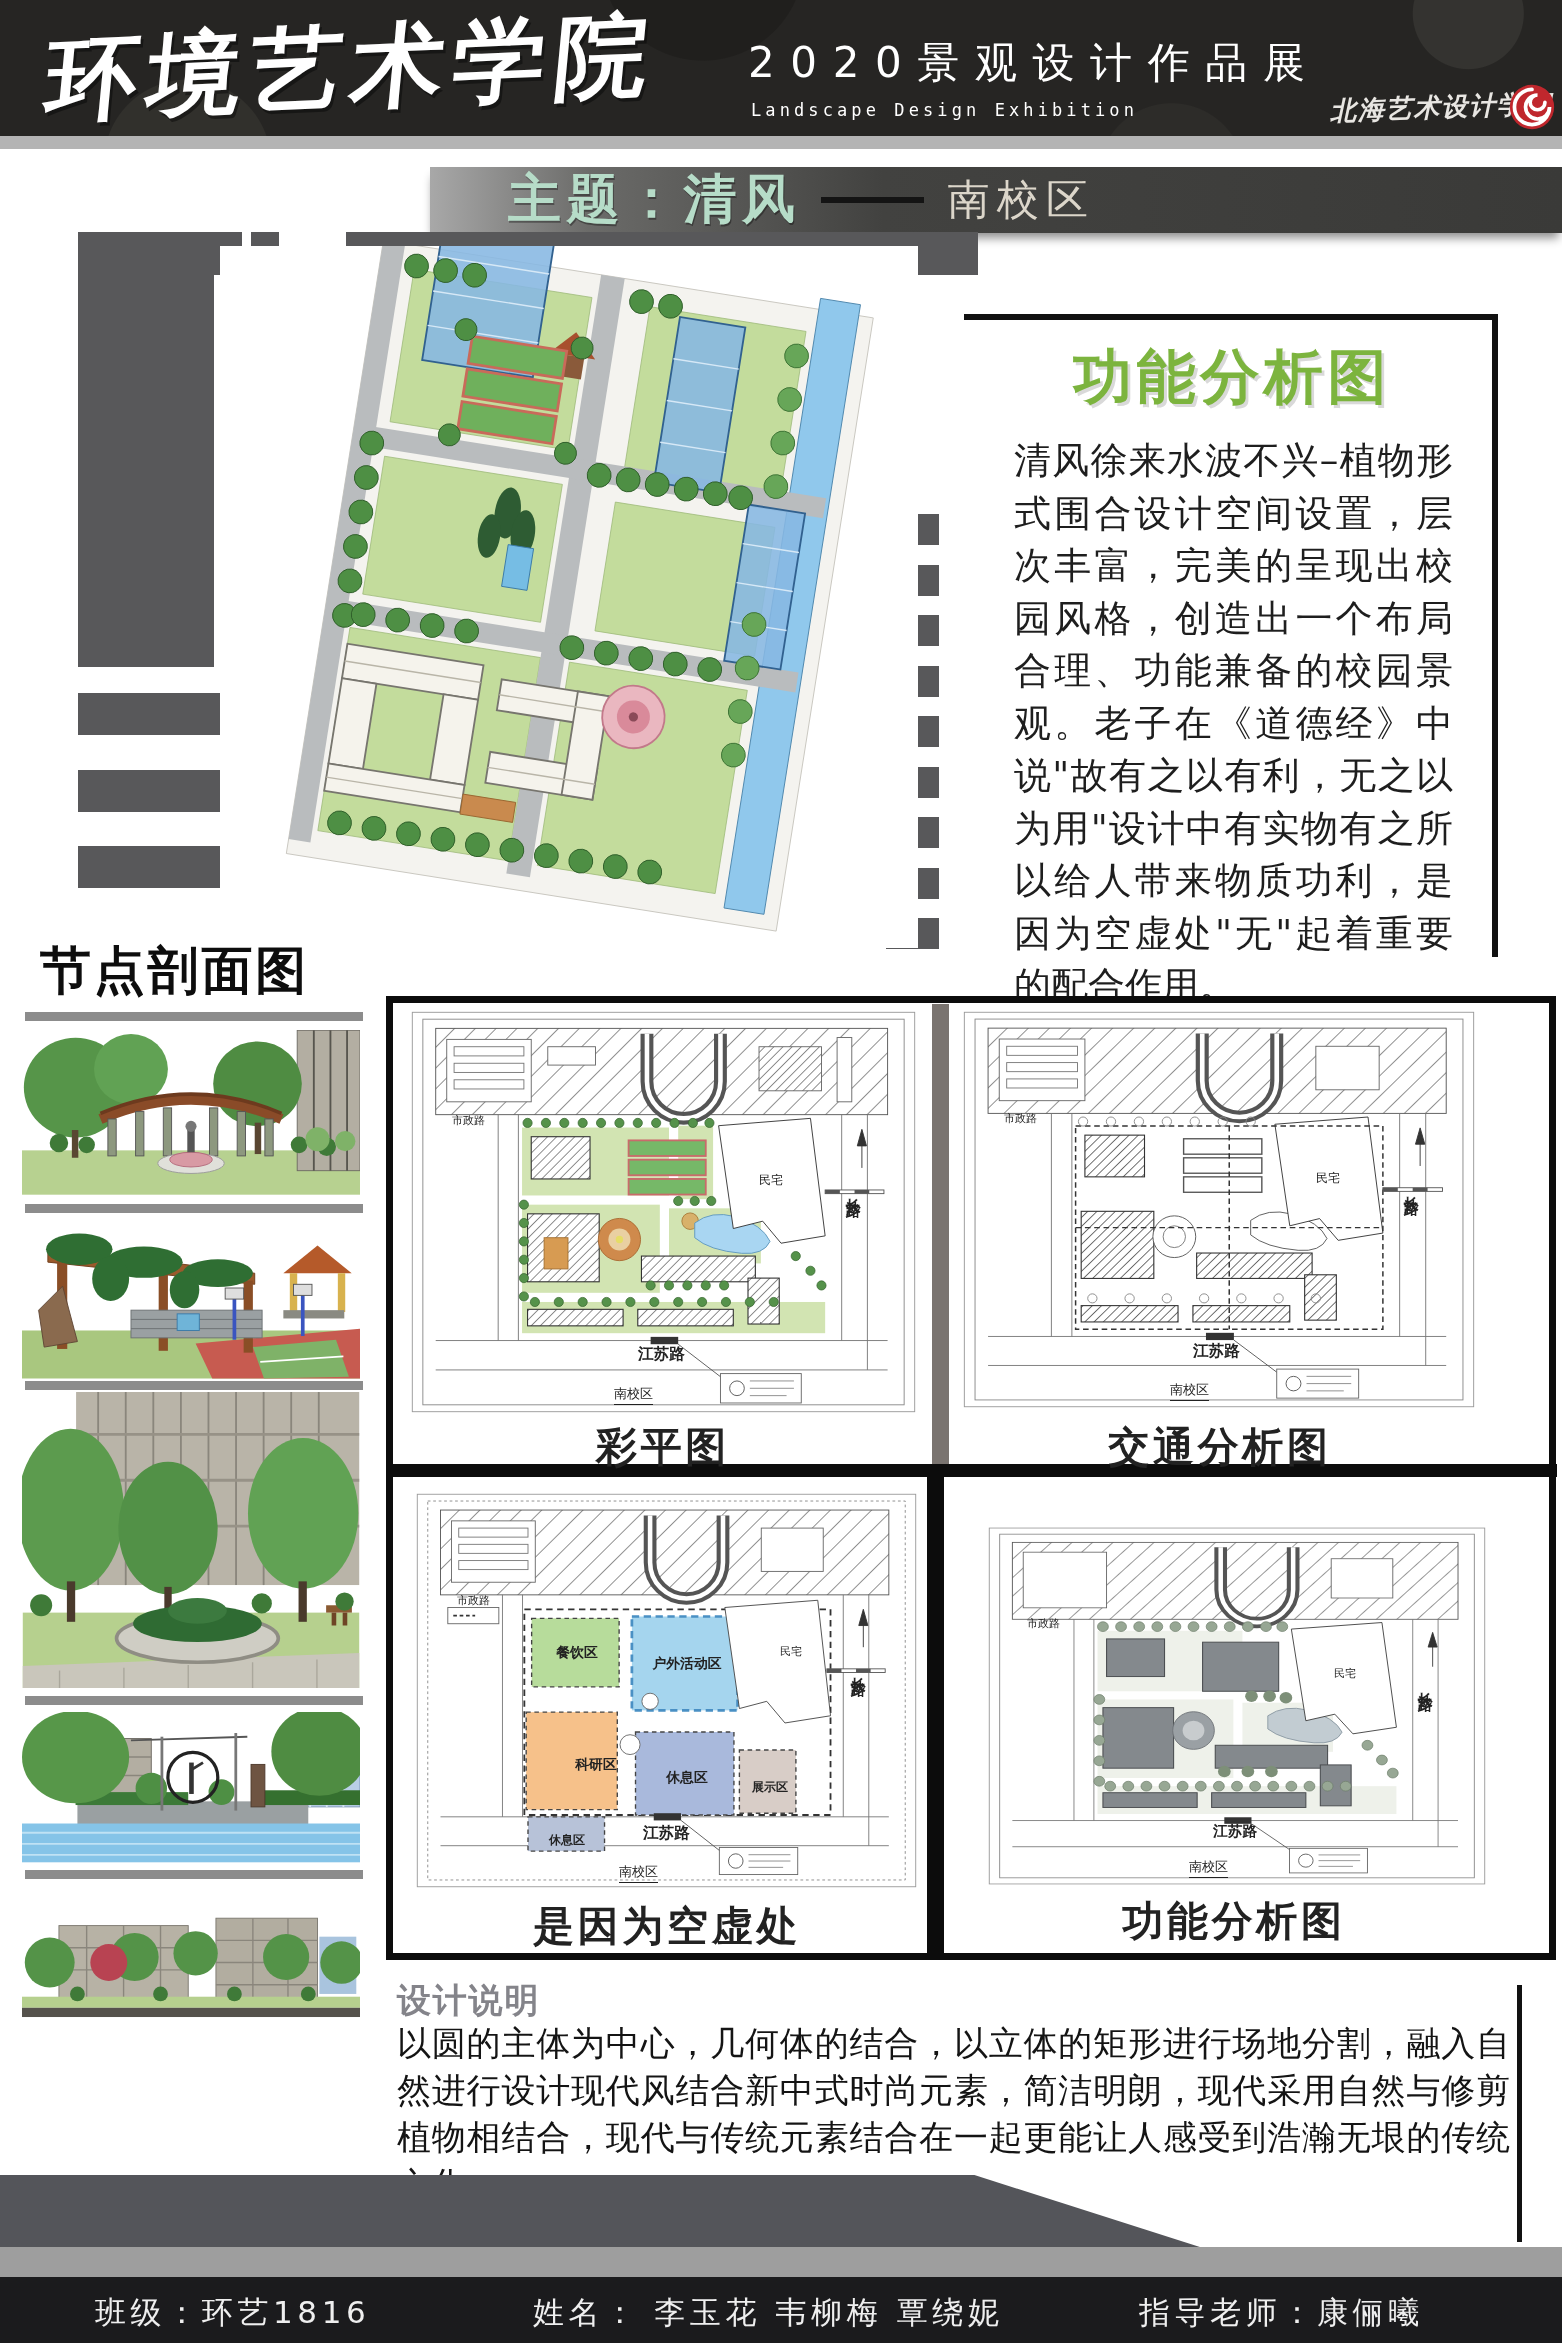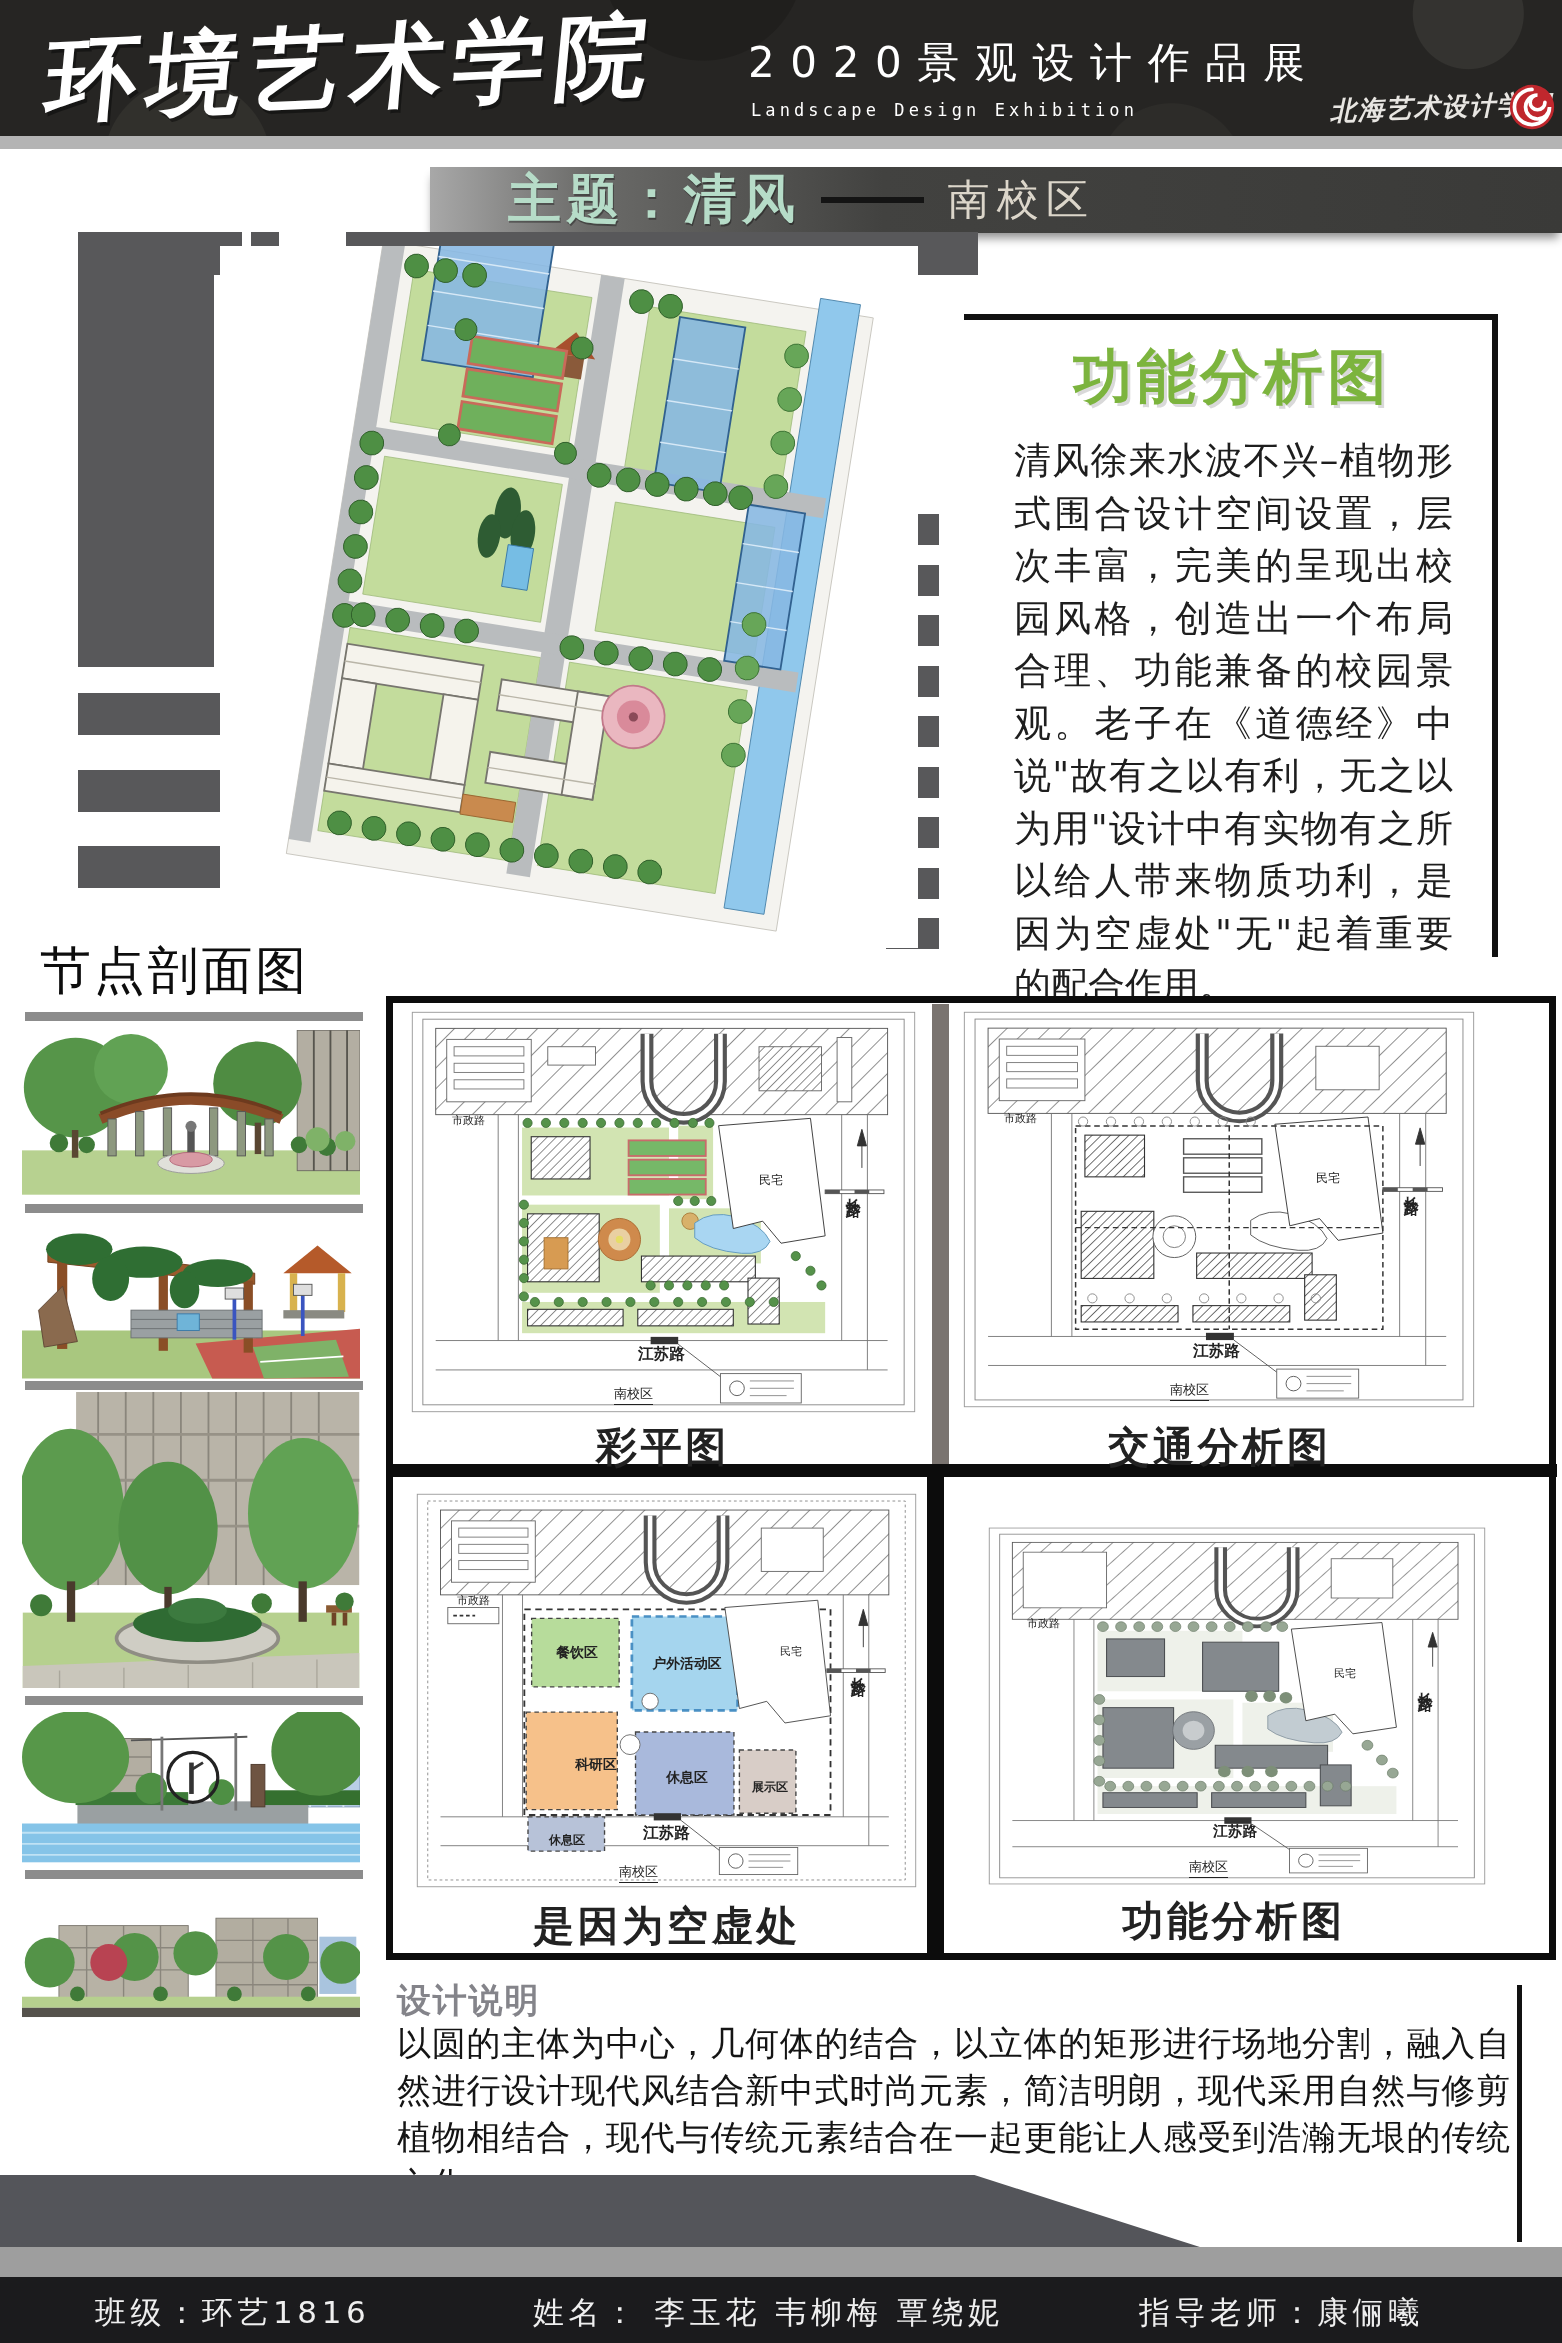--- a/index.html
+++ b/index.html
@@ -36,21 +36,21 @@
   .deco{background:#58585a;}
   .accent{background:#111;}
 
   
   .insp-title{left:1073px;top:338px;font-size:59px;font-weight:bold;color:#7cb43e;letter-spacing:4.6px;
     text-shadow:2.8px 2.8px 0 #d9d9d9;white-space:nowrap;}
   .insp-body{left:1014px;top:435px;width:439px;font-family:"DejaVu Serif",serif;font-size:37px;
     line-height:1.42;color:#1e1e1e;text-align:justify;}
 
   
-  .node-title{left:40px;top:937px;font-size:51px;font-weight:normal;color:#0d0d0d;letter-spacing:2.8px;white-space:nowrap;}
+  .node-title{left:40px;top:937px;font-size:51px;font-weight:bold;color:#0d0d0d;letter-spacing:2.8px;white-space:nowrap;}
   .plan-title{font-size:41px;font-weight:bold;color:#222;letter-spacing:3.7px;transform:translateX(-50%);white-space:nowrap;}
 
   
   .plans-frame{left:386px;top:996px;width:1156px;height:950px;border:7.3px solid #0c0c0c;background:#fff;}
   .plan{background:#fff;}
   .plan svg{position:absolute;left:0;top:0;width:100%;height:100%;}
   .plan .lbl{position:absolute;color:#222;white-space:nowrap;}
   .v-lbl{writing-mode:vertical-rl;letter-spacing:2.8px;}
   .site-lbl{border-bottom:1.8px solid #222;padding-bottom:0.9px;}
   .zone-lbl{transform:translateX(-50%);font-weight:bold;color:#333;}

